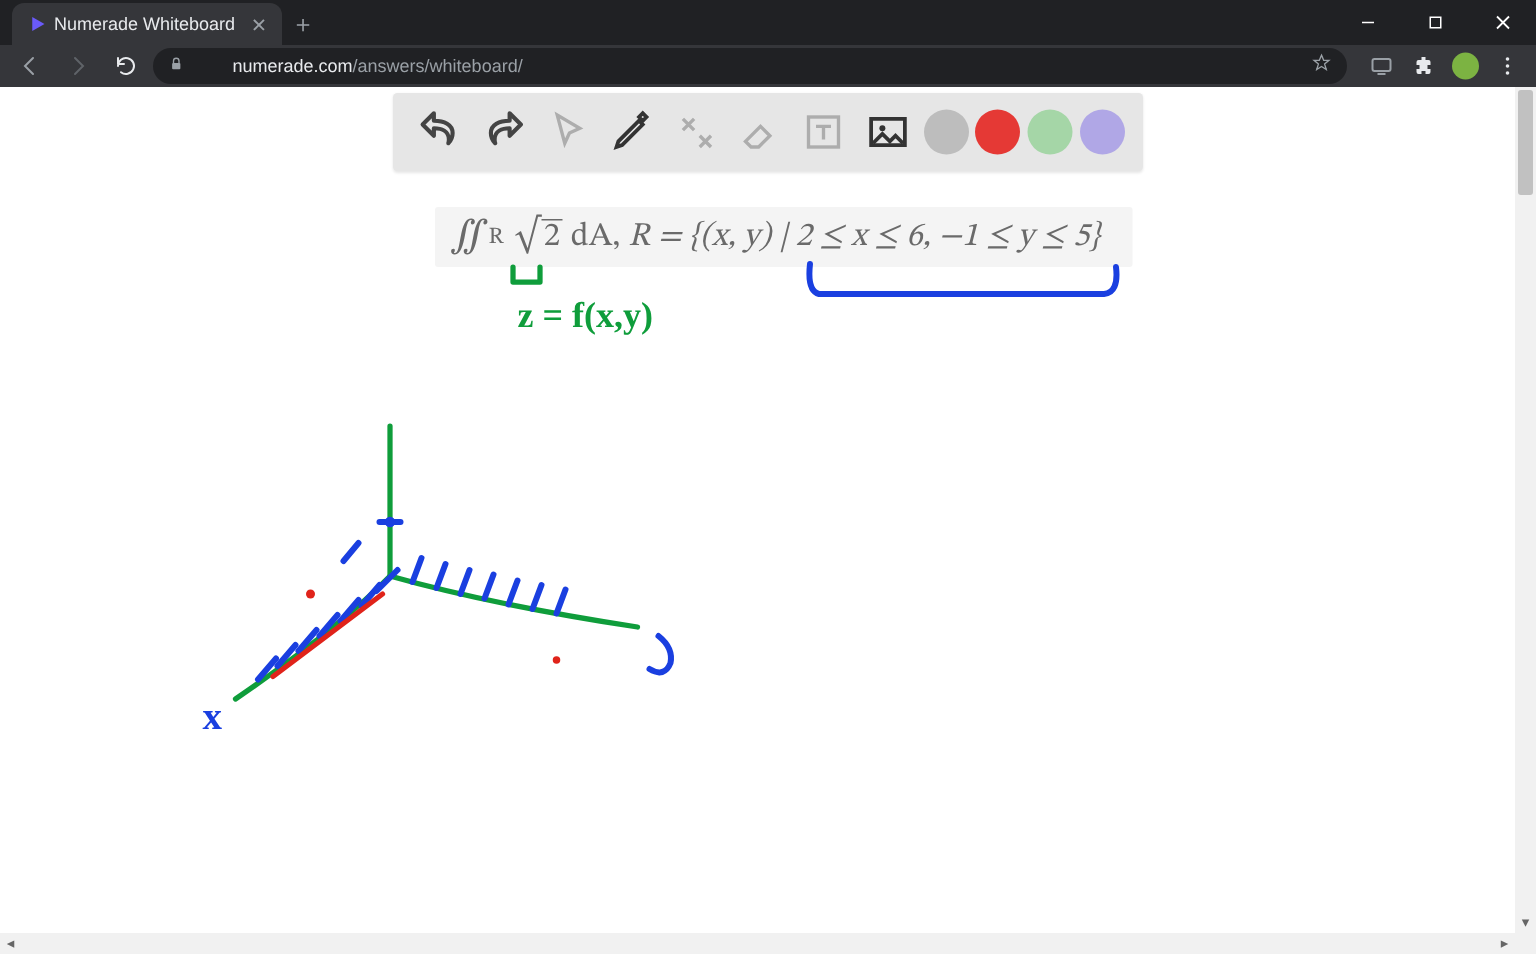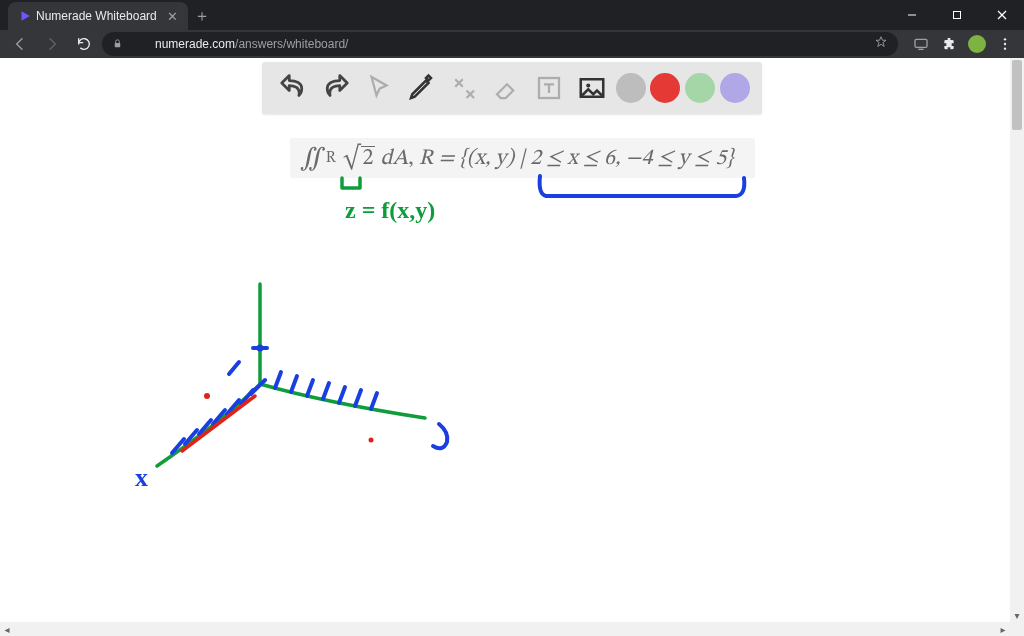--- a/index.html
+++ b/index.html
@@ -204,24 +204,24 @@
     <div class="color-swatch" style="background:#a5d6a7"></div>
     <div class="color-swatch" style="background:#b0a7e6"></div>
   </div>
 
   <div class="eq-box">
     <span style="font-size:1.15em;">∬</span>
       <span class="sub">R</span>
     <span>&nbsp;</span>
     <span class="sqrt"><span class="rad">2</span></span>
     <span>&nbsp;</span>
-    <span style="font-style:italic">dA</span>
+    <span style="">dA</span>
     <span>,</span>
     <span>&nbsp;</span>
-    <span style="font-style:italic">R = {(x, y) | 2 ≤ x ≤ 6, −4 ≤ y ≤ 5}</span>
+    <span style="font-style:italic">R = {(x, y) | 2 ≤ x ≤ 6, −1 ≤ y ≤ 5}</span>
   </div>
 
   <div class="draw-layer">
     <svg viewBox="0 0 1010 564">
 
       <path class="ink-green" d="M335 120 l0 10 l18 0 l0 -10"></path>
       <text x="338" y="160" class="hand-text" fill="#0f9d3b" font-size="24">z = f(x,y)</text>
 
       <path class="ink-blue" d="M533 118 q-2 18 6 20 l190 0 q10 -1 8 -18"></path>
 

